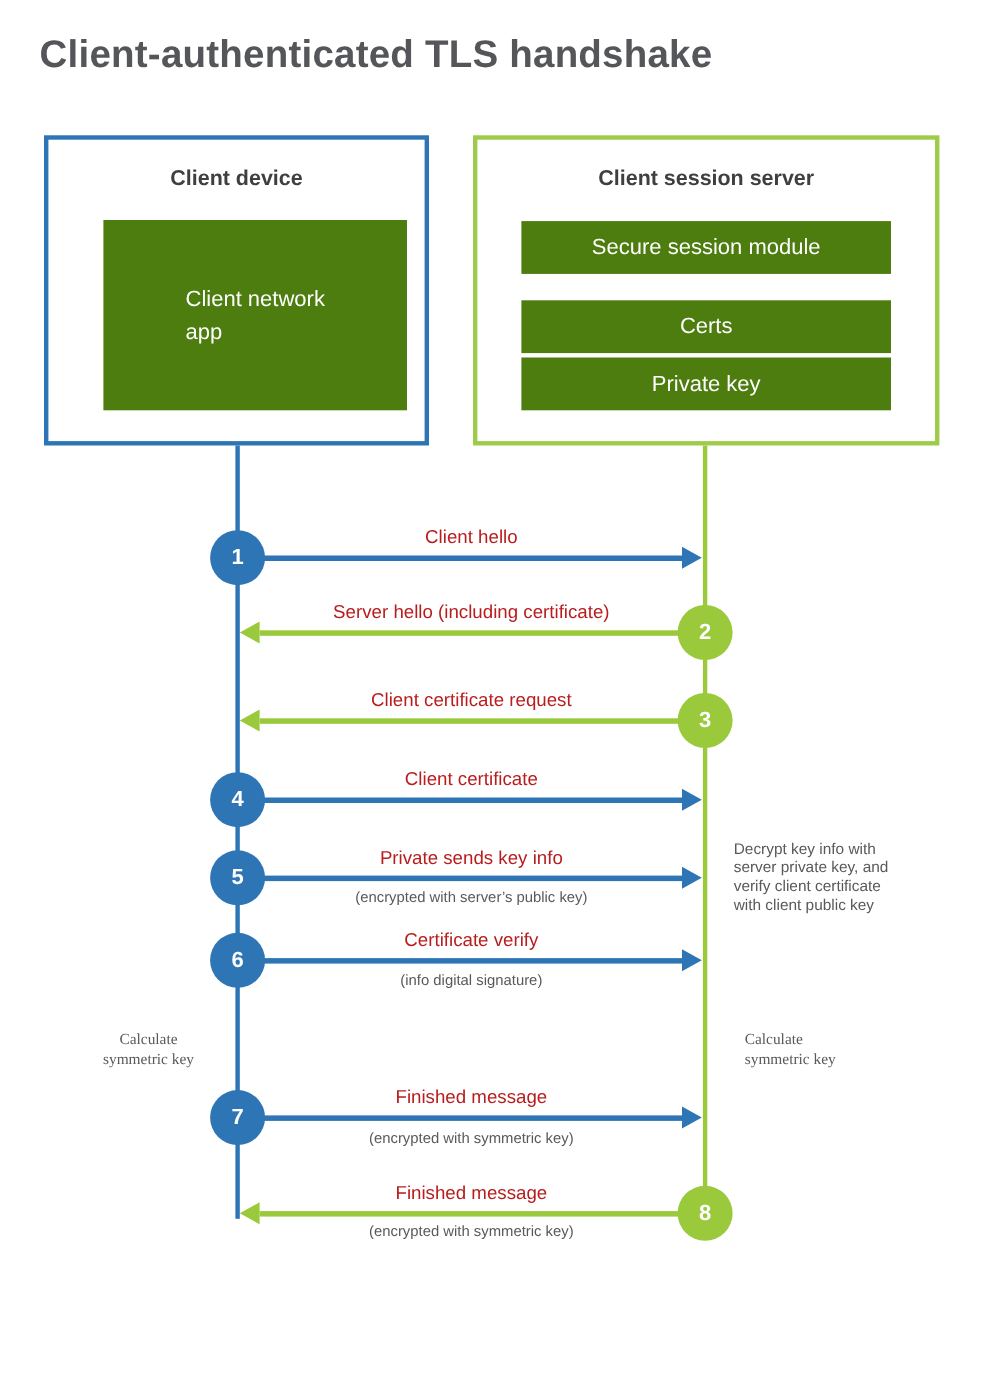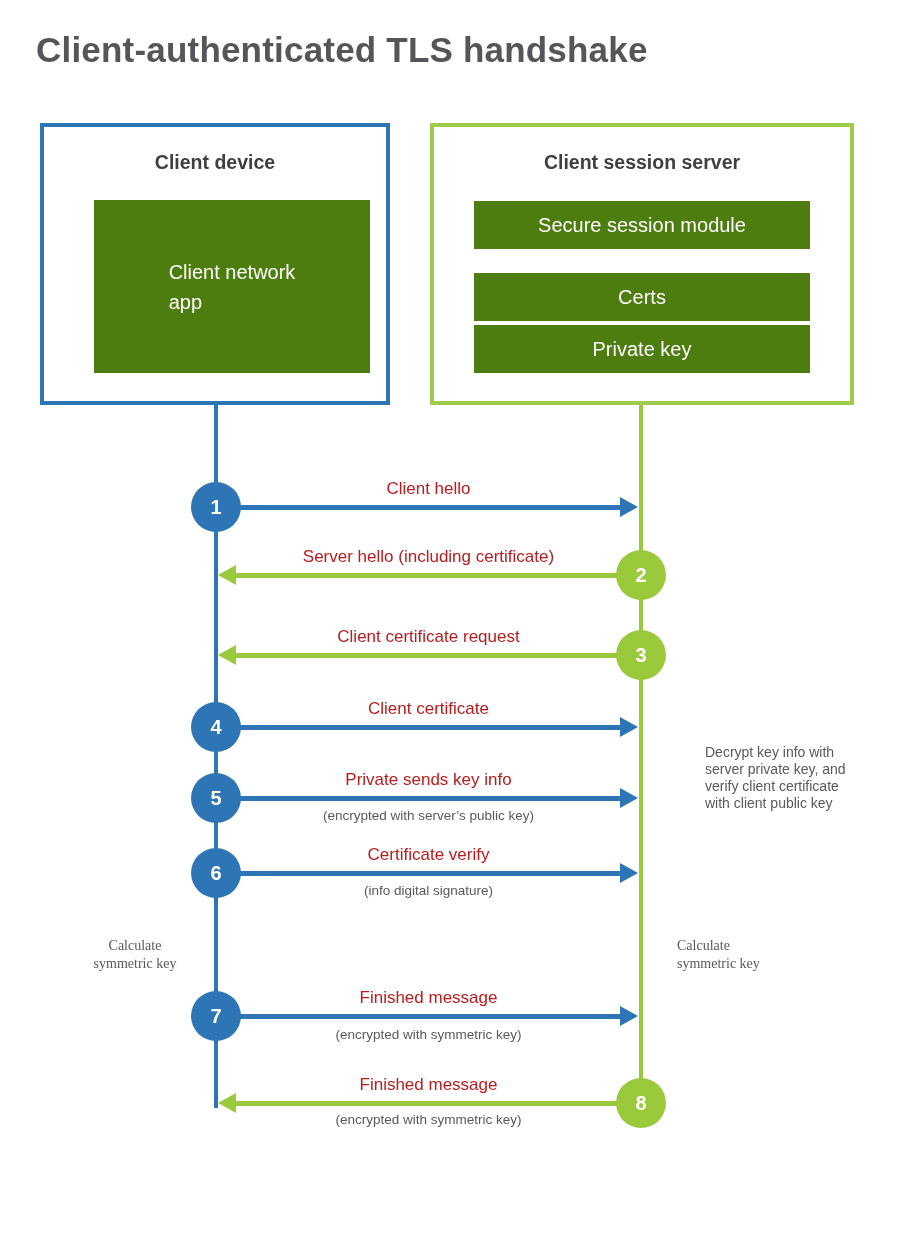--- a/index.html
+++ b/index.html
@@ -55,22 +55,22 @@
   
   .msg-label{
     left:216px;width:425px;text-align:center;
     font-size:17px;color:#b91c1c;
   }
   .msg-sub{
     left:216px;width:425px;text-align:center;
     font-size:13.5px;color:#58595b;
   }
   .side-note{
-    left:667px;top:744px;width:162px;
-    font-size:14px;line-height:17px;color:#58595b;margin-left:38px;
+    left:667px;top:763px;width:162px;
+    font-size:14px;line-height:17px;color:#58595b;
   }
   .calc-note{
     font-size:14px;line-height:17.5px;color:#58595b;white-space:pre-line;font-family:Liberation Serif, serif;
   }
   .calc-left{left:75px;top:937px;width:120px;text-align:center;}
   .calc-right{left:677px;top:937px;width:130px;text-align:left;}
 </style>
 </head>
 <body>
 

